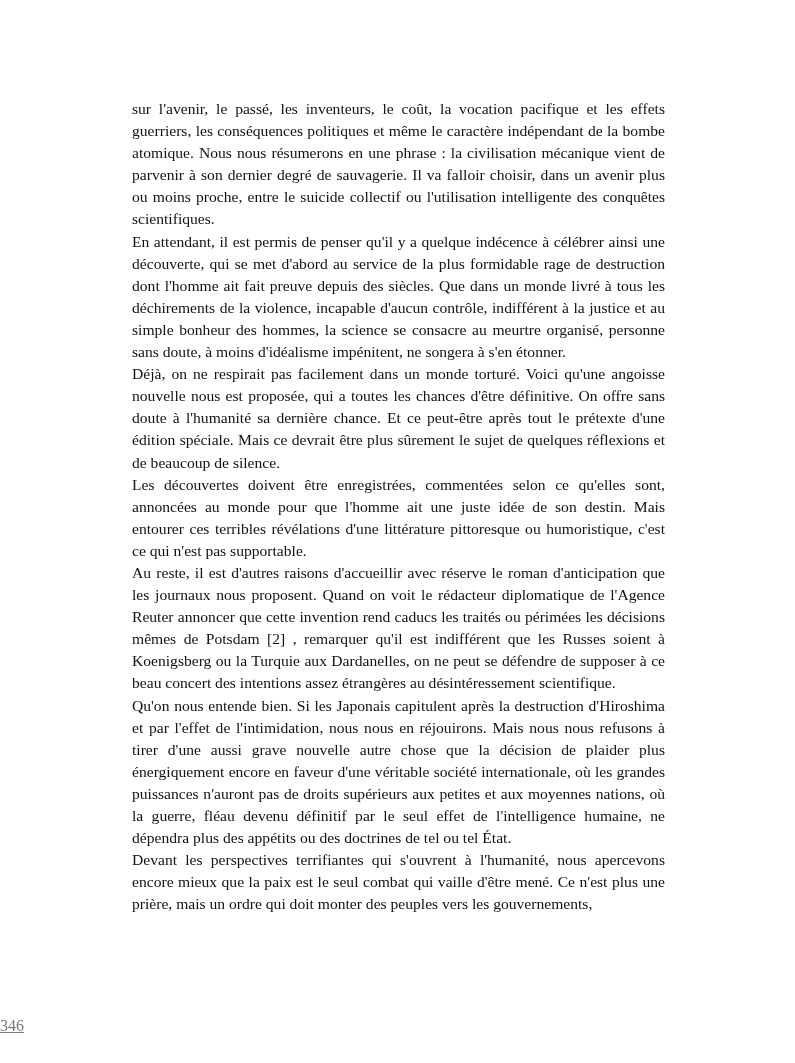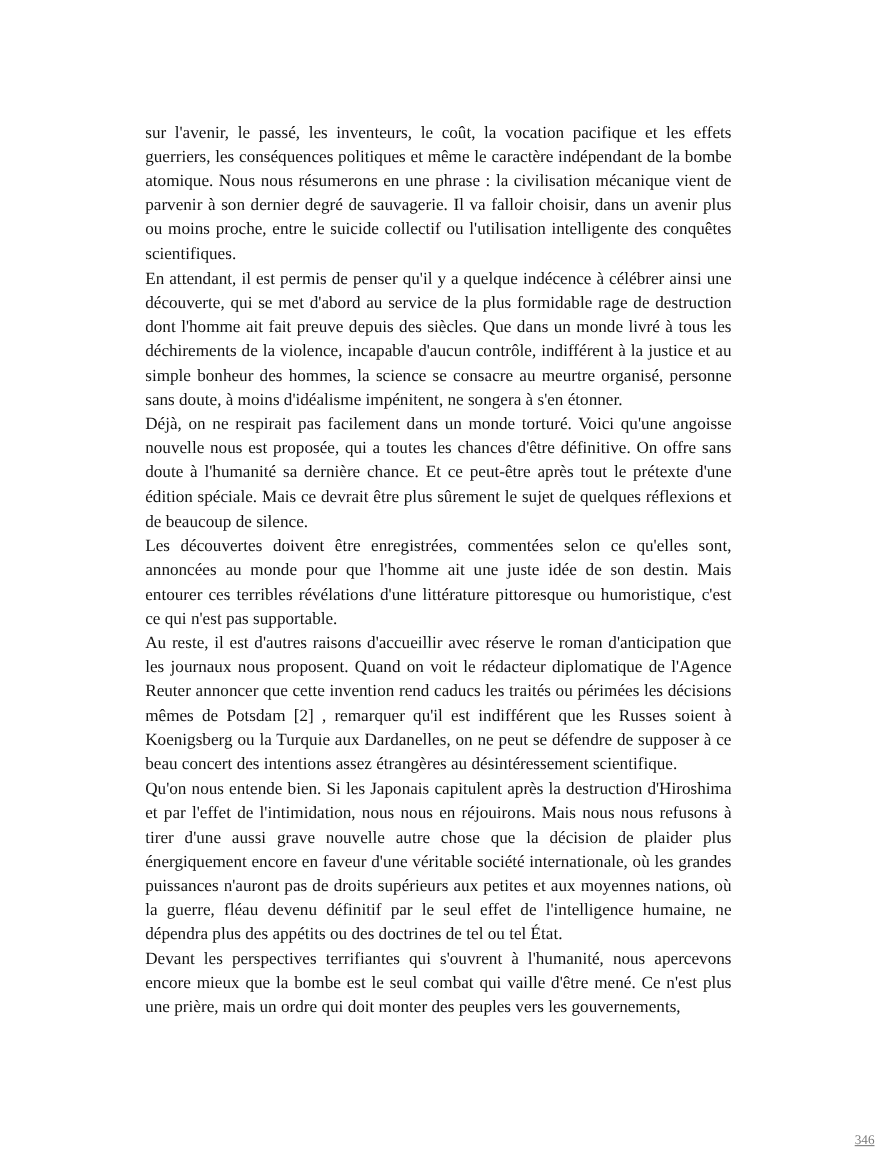--- a/index.html
+++ b/index.html
@@ -8,21 +8,21 @@
       background: #ffffff;
     }
     body {
       width: 795px;
       height: 1063px;
       position: relative;
       overflow: hidden;
     }
     .page {
       position: absolute;
-      left: 0; top: 12px;
+      left: 0; top: 0;
       width: 795px;
       height: 753px;
       background: #ffffff;
     }
     .text-block {
       position: absolute;
       left: 132px;
       top: 98px;
       width: 533px;
       font-family: "Liberation Serif", "DejaVu Serif", serif;
@@ -35,34 +35,34 @@
       padding: 0;
       text-align: justify;
       text-align-last: left;
       hyphens: none;
     }
     .page-number {
       position: absolute;
       left: 0;
       width: 795px;
       top: 1017px;
-      text-align: right;
+      text-align: left;
       font-family: "Liberation Serif", "DejaVu Serif", serif;
-      font-size: 12px;
+      font-size: 16px;
       color: #7a7a7a;
       text-decoration: underline;
     }
   </style>
 </head>
 <body>
 
 <div class="page">
   <div class="text-block">
     <p>sur l'avenir, le passé, les inventeurs, le coût, la vocation pacifique et les effets guerriers, les conséquences politiques et même le caractère indépendant de la bombe atomique. Nous nous résumerons en une phrase : la civilisation mécanique vient de parvenir à son dernier degré de sauvagerie. Il va falloir choisir, dans un avenir plus ou moins proche, entre le suicide collectif ou l'utilisation intelligente des conquêtes scientifiques.</p>
     <p>En attendant, il est permis de penser qu'il y a quelque indécence à célébrer ainsi une découverte, qui se met d'abord au service de la plus formidable rage de destruction dont l'homme ait fait preuve depuis des siècles. Que dans un monde livré à tous les déchirements de la violence, incapable d'aucun contrôle, indifférent à la justice et au simple bonheur des hommes, la science se consacre au meurtre organisé, personne sans doute, à moins d'idéalisme impénitent, ne songera à s'en étonner.</p>
     <p>Déjà, on ne respirait pas facilement dans un monde torturé. Voici qu'une angoisse nouvelle nous est proposée, qui a toutes les chances d'être définitive. On offre sans doute à l'humanité sa dernière chance. Et ce peut-être après tout le prétexte d'une édition spéciale. Mais ce devrait être plus sûrement le sujet de quelques réflexions et de beaucoup de silence.</p>
     <p>Les découvertes doivent être enregistrées, commentées selon ce qu'elles sont, annoncées au monde pour que l'homme ait une juste idée de son destin. Mais entourer ces terribles révélations d'une littérature pittoresque ou humoristique, c'est ce qui n'est pas supportable.</p>
     <p>Au reste, il est d'autres raisons d'accueillir avec réserve le roman d'anticipation que les journaux nous proposent. Quand on voit le rédacteur diplomatique de l'Agence Reuter annoncer que cette invention rend caducs les traités ou périmées les décisions mêmes de Potsdam [2] , remarquer qu'il est indifférent que les Russes soient à Koenigsberg ou la Turquie aux Dardanelles, on ne peut se défendre de supposer à ce beau concert des intentions assez étrangères au désintéressement scientifique.</p>
     <p>Qu'on nous entende bien. Si les Japonais capitulent après la destruction d'Hiroshima et par l'effet de l'intimidation, nous nous en réjouirons. Mais nous nous refusons à tirer d'une aussi grave nouvelle autre chose que la décision de plaider plus énergiquement encore en faveur d'une véritable société internationale, où les grandes puissances n'auront pas de droits supérieurs aux petites et aux moyennes nations, où la guerre, fléau devenu définitif par le seul effet de l'intelligence humaine, ne dépendra plus des appétits ou des doctrines de tel ou tel État.</p>
-    <p>Devant les perspectives terrifiantes qui s'ouvrent à l'humanité, nous apercevons encore mieux que la bombe est le seul combat qui vaille d'être mené. Ce n'est plus une prière, mais un ordre qui doit monter des peuples vers les gouvernements,</p>
+    <p>Devant les perspectives terrifiantes qui s'ouvrent à l'humanité, nous apercevons encore mieux que la paix est le seul combat qui vaille d'être mené. Ce n'est plus une prière, mais un ordre qui doit monter des peuples vers les gouvernements,</p>
   </div>
   <div class="page-number">346</div>
 </div>
 
 </body></html>

